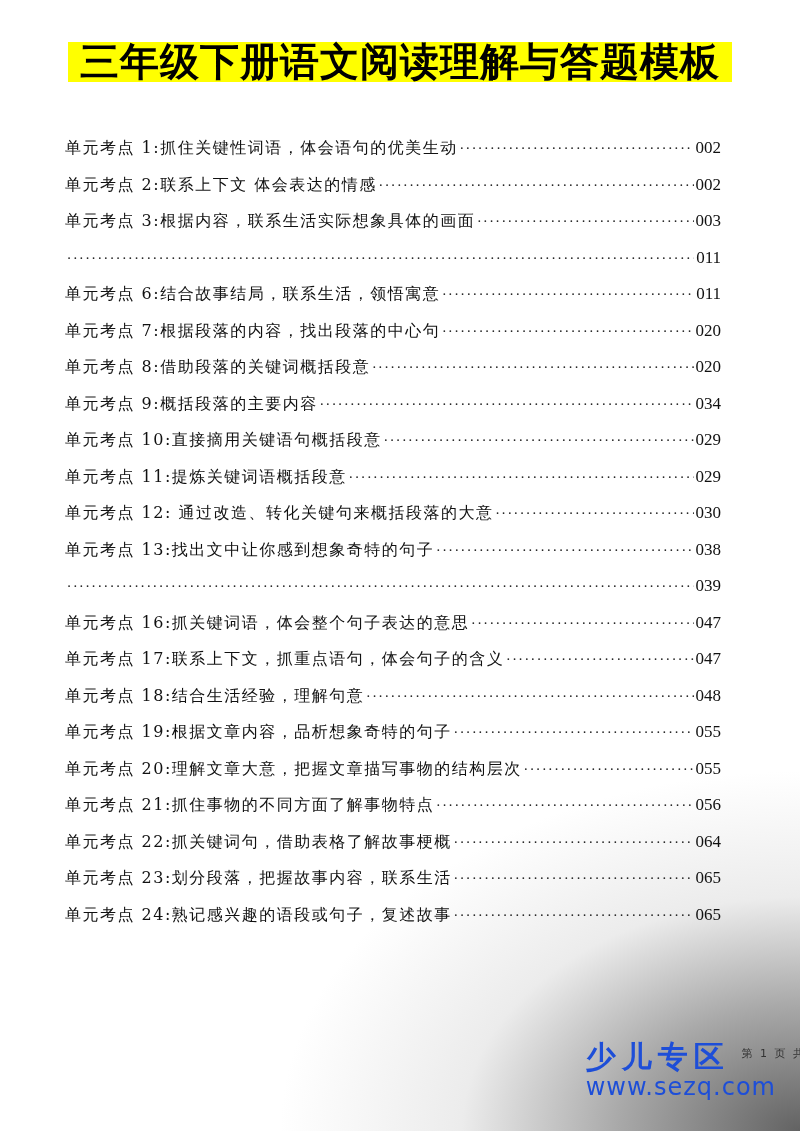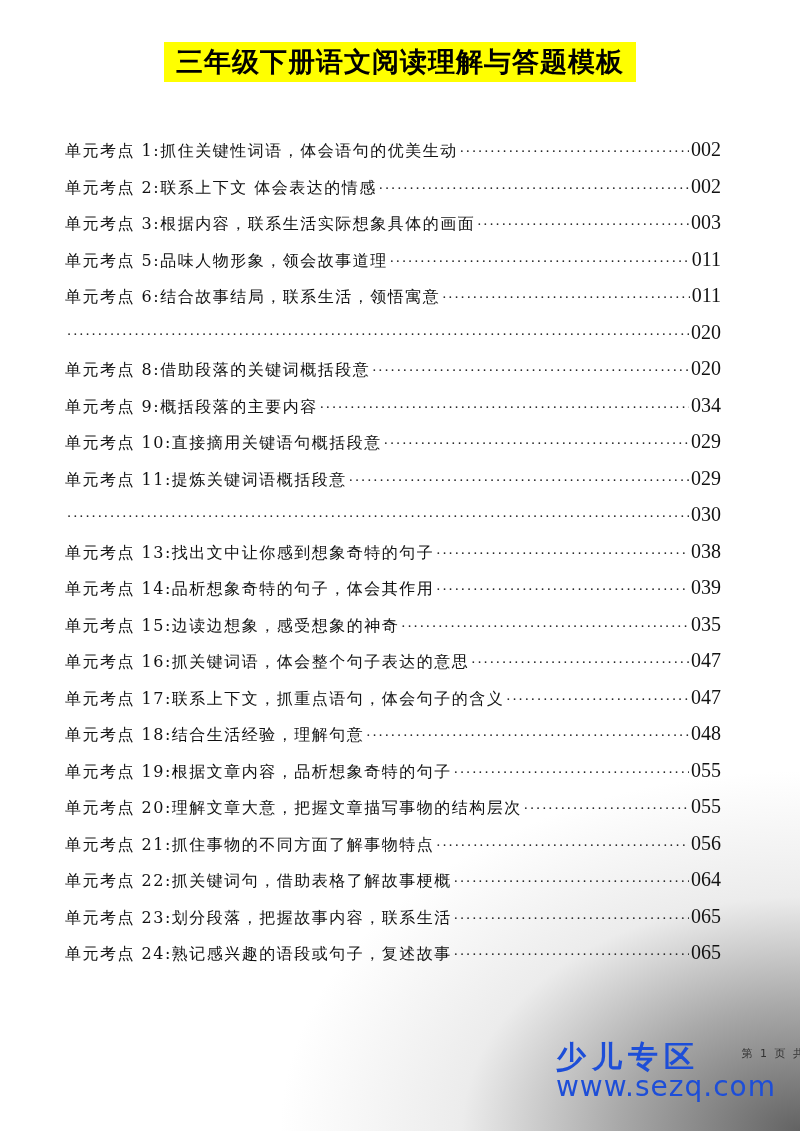--- a/index.html
+++ b/index.html
@@ -11,47 +11,47 @@
   }
   .corner-shade {
     position: absolute; left: 0; top: 0; width: 800px; height: 1131px;
     background: radial-gradient(ellipse 520px 360px at 100% 100%, rgba(90,90,90,0.95) 0%, rgba(140,140,140,0.75) 35%, rgba(200,200,200,0.35) 65%, rgba(255,255,255,0) 100%);
     pointer-events: none;
   }
   .title-wrap { position: absolute; top: 42px; left: 0; width: 800px; text-align: center; }
   .title {
     display: inline-block; background: #ffff00;
     font-family: "DejaVu Sans", sans-serif; font-weight: bold;
-    font-size: 27px; letter-spacing: 1px; line-height: 40px;
+    font-size: 39px; letter-spacing: 1px; line-height: 40px;
     padding: 0 12px; color: #000;
   }
   .toc { position: absolute; top: 138px; left: 65px; width: 656px; }
   .toc-row {
     display: flex; align-items: baseline; height: 36.5px;
     font-size: 16px; white-space: nowrap; letter-spacing: 1.5px;
   }
   .toc-label { flex: 0 0 auto; }
   .toc-leader {
     flex: 1 1 auto; overflow: hidden; margin: 0 2px; color: #222;
     letter-spacing: 2px; font-size: 13px;
   }
   .toc-leader::before {
     content: "··································································································································";
   }
-  .toc-page { flex: 0 0 auto; font-family: "Liberation Serif", serif; font-size: 20px; letter-spacing: 0; }
+  .toc-page { flex: 0 0 auto; font-family: "Liberation Serif", serif; font-size: 17px; letter-spacing: 0; }
   .footer {
     position: absolute; top: 1046px; left: 0; width: 800px; text-align: right;
     font-family: "DejaVu Sans", sans-serif; font-size: 11px; color: #333; letter-spacing: 2px; margin-left: 48px;
   }
   .watermark {
     position: absolute; right: 24px; top: 1040px; text-align: left; color: #1d4ed8;
     font-family: "DejaVu Sans", sans-serif;
   }
   .wm-brand { font-size: 30px; font-weight: bold; letter-spacing: 6px; line-height: 34px; }
-  .wm-url { font-size: 28px; letter-spacing: 1px; line-height: 26px; }
+  .wm-url { font-size: 24px; letter-spacing: 1px; line-height: 26px; }
 </style>
 </head>
 <body>
 
 <div class="corner-shade"></div>
 
 <div class="title-wrap">
   <span class="title">三年级下册语文阅读理解与答题模板</span>
 </div>
 
@@ -65,30 +65,30 @@
       <span class="toc-label">单元考点 2:联系上下文 体会表达的情感</span>
       <span class="toc-leader"></span>
       <span class="toc-page">002</span>
     </div>
   <div class="toc-row">
       <span class="toc-label">单元考点 3:根据内容，联系生活实际想象具体的画面</span>
       <span class="toc-leader"></span>
       <span class="toc-page">003</span>
     </div>
   <div class="toc-row">
-      <span class="toc-label">单元考点 5:品味人物形象，领会故事道理</span>
       <span class="toc-leader"></span>
       <span class="toc-page">011</span>
     </div>
   <div class="toc-row">
       <span class="toc-label">单元考点 6:结合故事结局，联系生活，领悟寓意</span>
       <span class="toc-leader"></span>
       <span class="toc-page">011</span>
     </div>
   <div class="toc-row">
+      <span class="toc-label">单元考点 7:根据段落的内容，找出段落的中心句</span>
       <span class="toc-leader"></span>
       <span class="toc-page">020</span>
     </div>
   <div class="toc-row">
       <span class="toc-label">单元考点 8:借助段落的关键词概括段意</span>
       <span class="toc-leader"></span>
       <span class="toc-page">020</span>
     </div>
   <div class="toc-row">
       <span class="toc-label">单元考点 9:概括段落的主要内容</span>
@@ -99,37 +99,32 @@
       <span class="toc-label">单元考点 10:直接摘用关键语句概括段意</span>
       <span class="toc-leader"></span>
       <span class="toc-page"> 029</span>
     </div>
   <div class="toc-row">
       <span class="toc-label">单元考点 11:提炼关键词语概括段意</span>
       <span class="toc-leader"></span>
       <span class="toc-page"> 029</span>
     </div>
   <div class="toc-row">
+      <span class="toc-label">单元考点 12: 通过改造、转化关键句来概括段落的大意 </span>
       <span class="toc-leader"></span>
       <span class="toc-page"> 030</span>
     </div>
   <div class="toc-row">
       <span class="toc-label">单元考点 13:找出文中让你感到想象奇特的句子</span>
       <span class="toc-leader"></span>
       <span class="toc-page"> 038</span>
     </div>
   <div class="toc-row">
-      <span class="toc-label">单元考点 14:品析想象奇特的句子，体会其作用</span>
       <span class="toc-leader"></span>
       <span class="toc-page"> 039</span>
-    </div>
-  <div class="toc-row">
-      <span class="toc-label">单元考点 15:边读边想象，感受想象的神奇</span>
-      <span class="toc-leader"></span>
-      <span class="toc-page"> 035</span>
     </div>
   <div class="toc-row">
       <span class="toc-label">单元考点 16:抓关键词语，体会整个句子表达的意思</span>
       <span class="toc-leader"></span>
       <span class="toc-page"> 047</span>
     </div>
   <div class="toc-row">
       <span class="toc-label">单元考点 17:联系上下文，抓重点语句，体会句子的含义</span>
       <span class="toc-leader"></span>
       <span class="toc-page"> 047</span>

